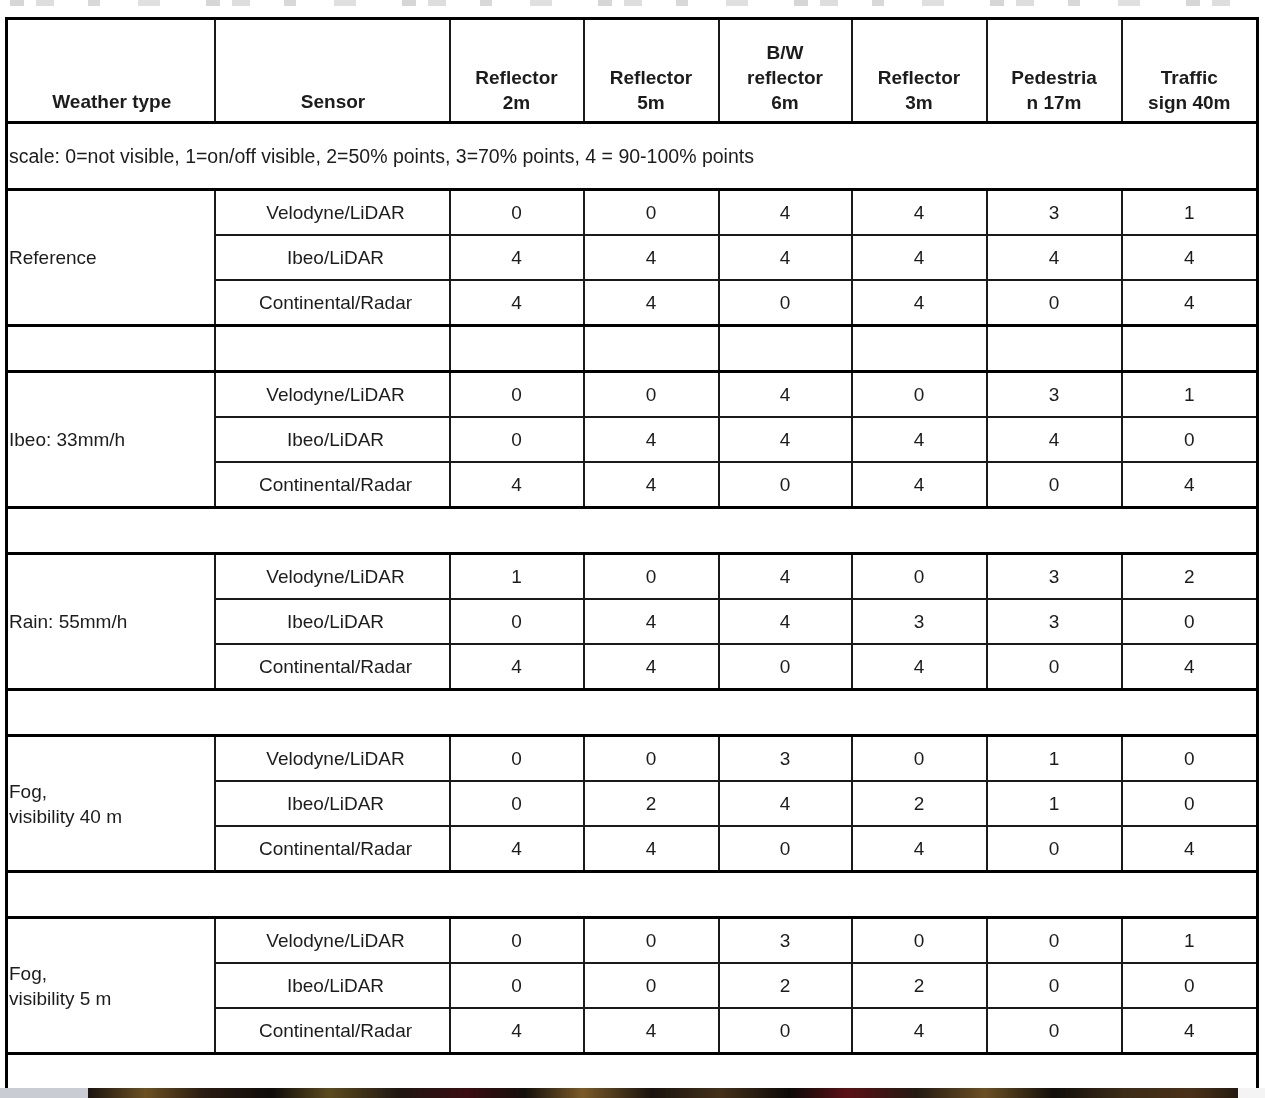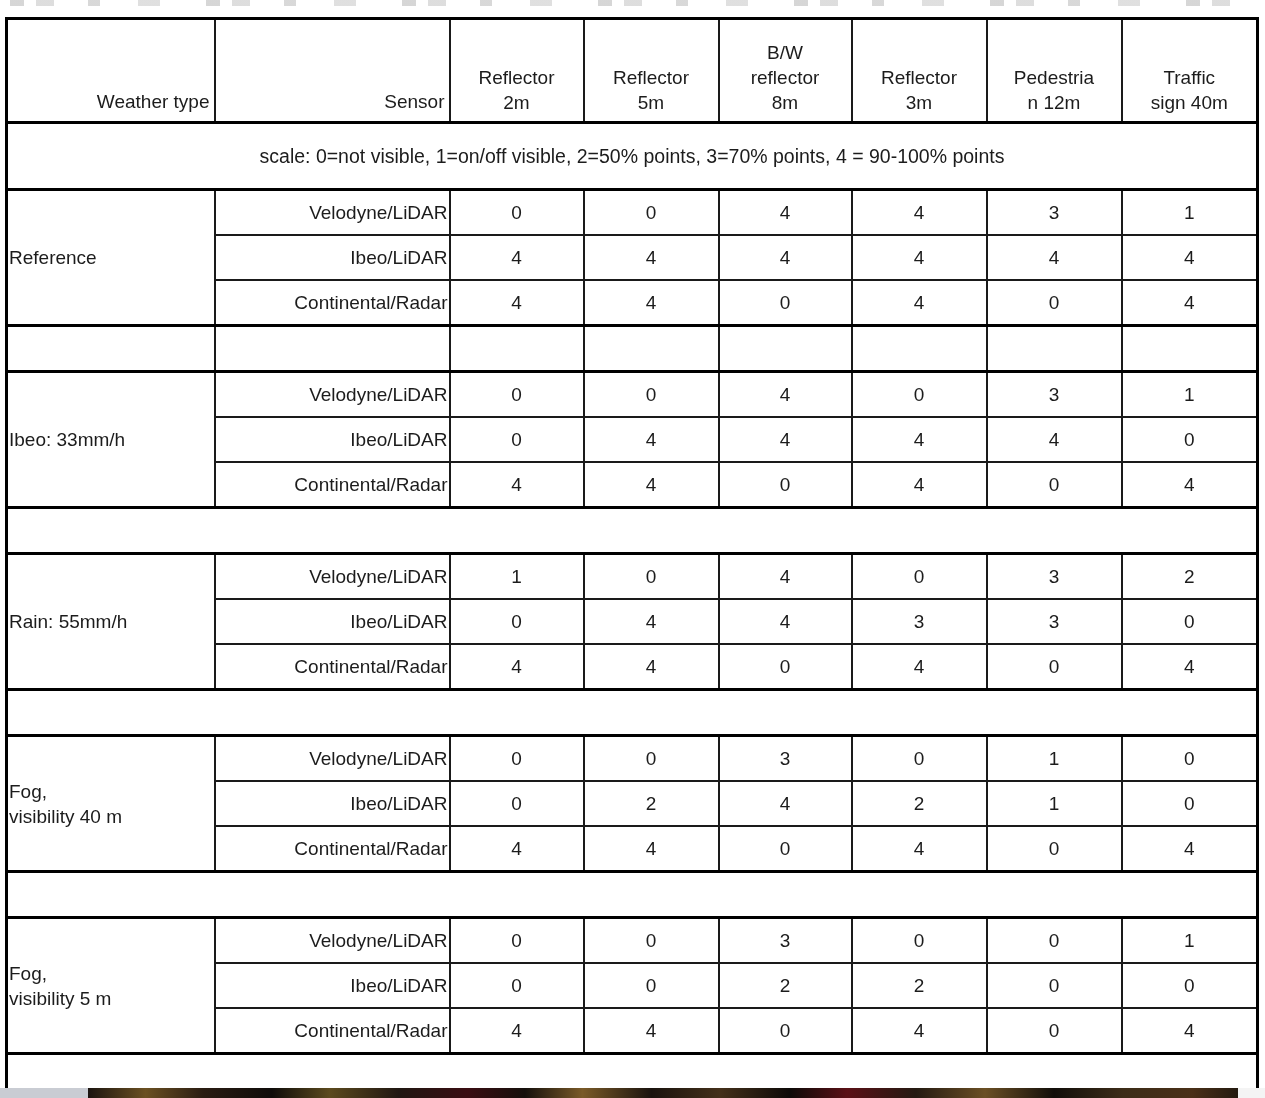--- a/index.html
+++ b/index.html
@@ -23,36 +23,36 @@
 
   table.weather-table {
     position: absolute; left: 5px; top: 17px;
     border-collapse: collapse; table-layout: fixed;
     width: 1251px;
     font-size: 19px;
   }
   table.weather-table td { border: 2px solid #1a1a1a; background: #fff; overflow: hidden; }
 
   
-  tr.header-row td { border-bottom: 3px solid #000; height: 93px; vertical-align: bottom; font-weight: normal; }
-  td.corner-left   { text-align: right; padding: 0 4px 8px 6px; margin-left: 36px; }
+  tr.header-row td { border-bottom: 3px solid #000; height: 93px; vertical-align: bottom; font-weight: bold; }
+  td.corner-left   { text-align: center; padding: 0 4px 8px 6px; margin-left: 36px; }
   td.metric-header { text-align: center; padding: 0 2px 6px 2px; line-height: 25px; }
 
   
   tr.scale-row td {
-    height: 62px; text-align: center; vertical-align: middle;
+    height: 62px; text-align: left; vertical-align: middle;
     border-top: 3px solid #000; border-bottom: 3px solid #000;
     font-size: 19.5px;
   }
 
   
   tr.data-row td { height: 41px; }
   tr.group-start td { border-top: 3px solid #000; }
   td.weather-cell { vertical-align: middle; line-height: 25px; }
-  td.sensor-cell  { text-align: right; vertical-align: middle; padding-left: 8px; }
+  td.sensor-cell  { text-align: center; vertical-align: middle; padding-left: 8px; }
   td.value-cell   { text-align: center; vertical-align: middle; }
 
   
   tr.spacer-row td { height: 41px; border-top: 3px solid #000; border-bottom: 3px solid #000; }
   tr.spacer-row td.merged-spacer { border-left: none; border-right: none; }
   table.weather-table { border: 3px solid #000; }
 
   
   .bottom-strip { position: absolute; left: 0; top: 1088px; width: 1265px; height: 10px; display: flex; }
   .bottom-strip .corner { width: 88px; height: 100%; background: #c9ccd3; }
@@ -91,29 +91,29 @@
           <div>Reflector</div>
           <div>2m</div>
         </td>
         <td class="metric-header">
           <div>Reflector</div>
           <div>5m</div>
         </td>
         <td class="metric-header">
           <div>B/W</div>
           <div>reflector</div>
-          <div>8m</div>
+          <div>6m</div>
         </td>
         <td class="metric-header">
           <div>Reflector</div>
           <div>3m</div>
         </td>
         <td class="metric-header">
           <div>Pedestria</div>
-          <div>n 12m</div>
+          <div>n 17m</div>
         </td>
         <td class="metric-header">
           <div>Traffic</div>
           <div>sign 40m</div>
         </td>
       </tr>
       <tr class="scale-row">
         <td colspan="8">scale: 0=not visible, 1=on/off visible, 2=50% points, 3=70% points, 4 = 90-100% points</td>
       </tr>
 

